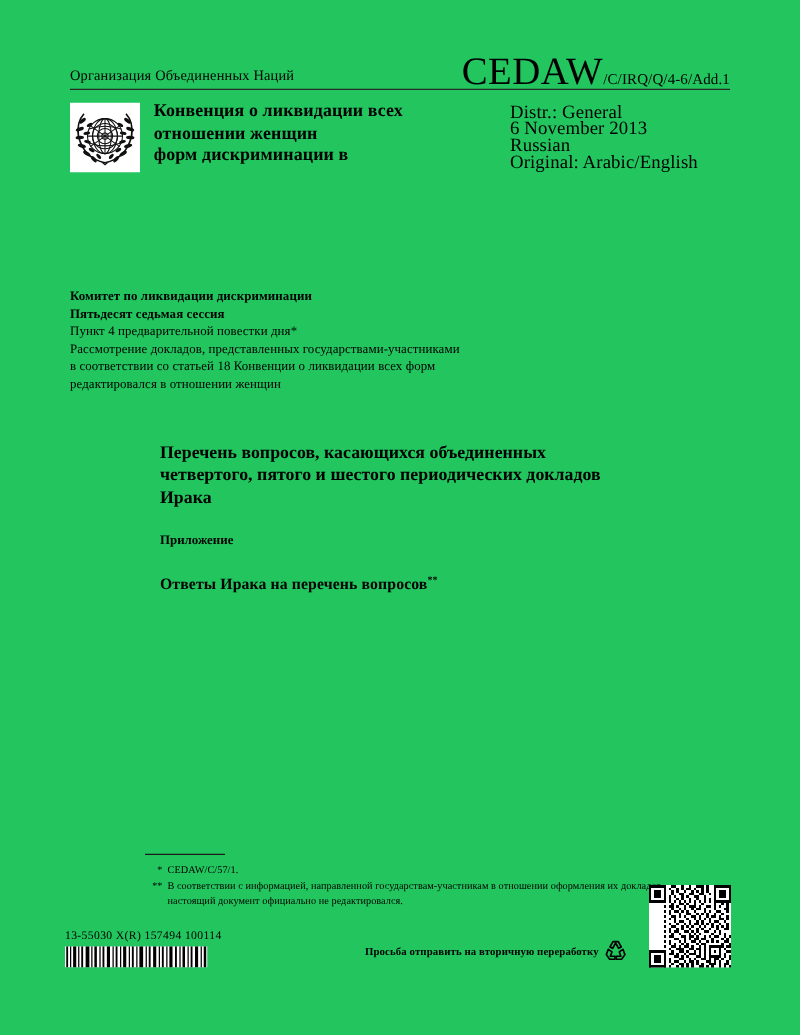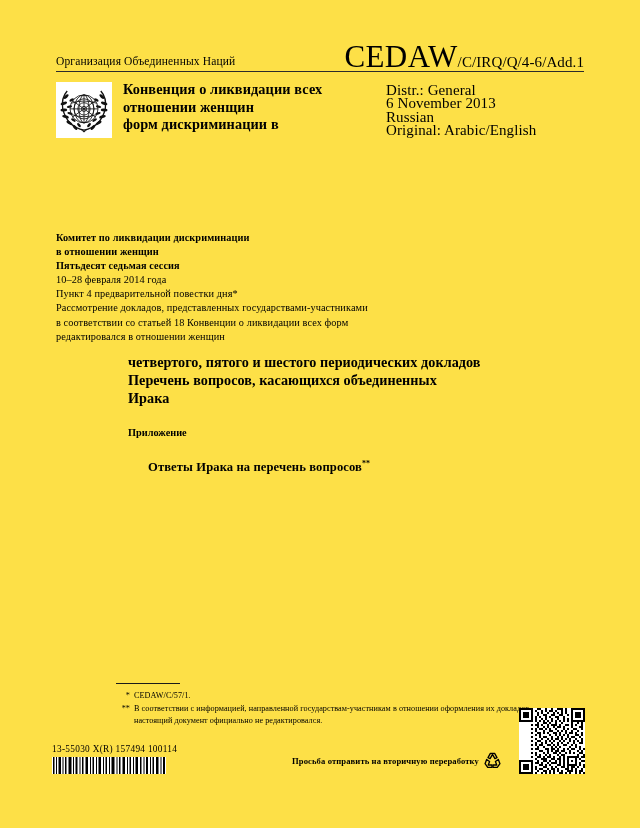--- a/index.html
+++ b/index.html
@@ -16,21 +16,21 @@
     color: #000000;
     overflow: hidden;
   }
 
   .page {
     position: absolute;
     left: 0;
     top: 0;
     width: 640px;
     height: 828px;
-    background: #fde047;
+    background: #22c55e;
   }
 
   
   .header {
     position: absolute;
     left: 56px;
     top: 48px;
     width: 528px;
   }
   .header-top {
@@ -49,33 +49,34 @@
     display: flex;
     align-items: baseline;
     white-space: nowrap;
   }
   .symbol-main {
     font-size: 31px;
     letter-spacing: 0.4px;
     line-height: 23px;
   }
   .symbol-sub {
-    font-size: 15px;
+    font-size: 12px;
     line-height: 10px;
     letter-spacing: 0.1px;
   }
   .header-rule {
     border-top: 1.3px solid #2b2b2b;
     margin-top: 3px;
     width: 528px;
   }
 
   .header-body {
     display: flex;
     margin-top: 9px;
+    gap: 22px;
   }
   .header-left {
     display: flex;
     width: 330px;
   }
   .un-emblem {
     width: 56px;
     height: 56px;
     flex: 0 0 56px;
     margin-top: 1px;
@@ -129,21 +130,20 @@
     font-size: 10.3px;
     font-weight: bold;
     line-height: 13px;
   }
   .annex-title {
     margin-top: 17px;
     font-size: 12.6px;
     font-weight: bold;
     line-height: 15px;
     letter-spacing: 0.1px;
-    margin-left: 20px;
   }
   .annex-title sup {
     font-size: 8px;
     vertical-align: super;
   }
 
   
   .footnotes {
     position: absolute;
     left: 116px;
@@ -300,33 +300,31 @@
         <div>6 November 2013</div>
         <div>Russian</div>
         <div>Original: Arabic/English</div>
       </div>
 
     </div>
   </div>
 
   <div class="committee">
     <div class="b">Комитет по ликвидации дискриминации</div>
-    <div class="b">в отношении женщин</div>
     <div class="b">Пятьдесят седьмая сессия</div>
-    <div>10–28 февраля 2014 года</div>
     <div>Пункт 4 предварительной повестки дня*</div>
     <div>Рассмотрение докладов, представленных государствами-участниками</div>
     <div>в соответствии со статьей 18 Конвенции о ликвидации всех форм</div>
     <div>редактировался в отношении женщин</div>
   </div>
 
   <div class="main-title">
     <div class="doc-title">
+      <div>Перечень вопросов, касающихся объединенных</div>
       <div>четвертого, пятого и шестого периодических докладов</div>
-      <div>Перечень вопросов, касающихся объединенных</div>
       <div>Ирака</div>
     </div>
     <div class="annex-label">Приложение</div>
     <div class="annex-title">
       <span>Ответы Ирака на перечень вопросов</span><sup>**</sup>
     </div>
   </div>
 
   <div class="footnotes">
     <div class="fn-rule"></div>

